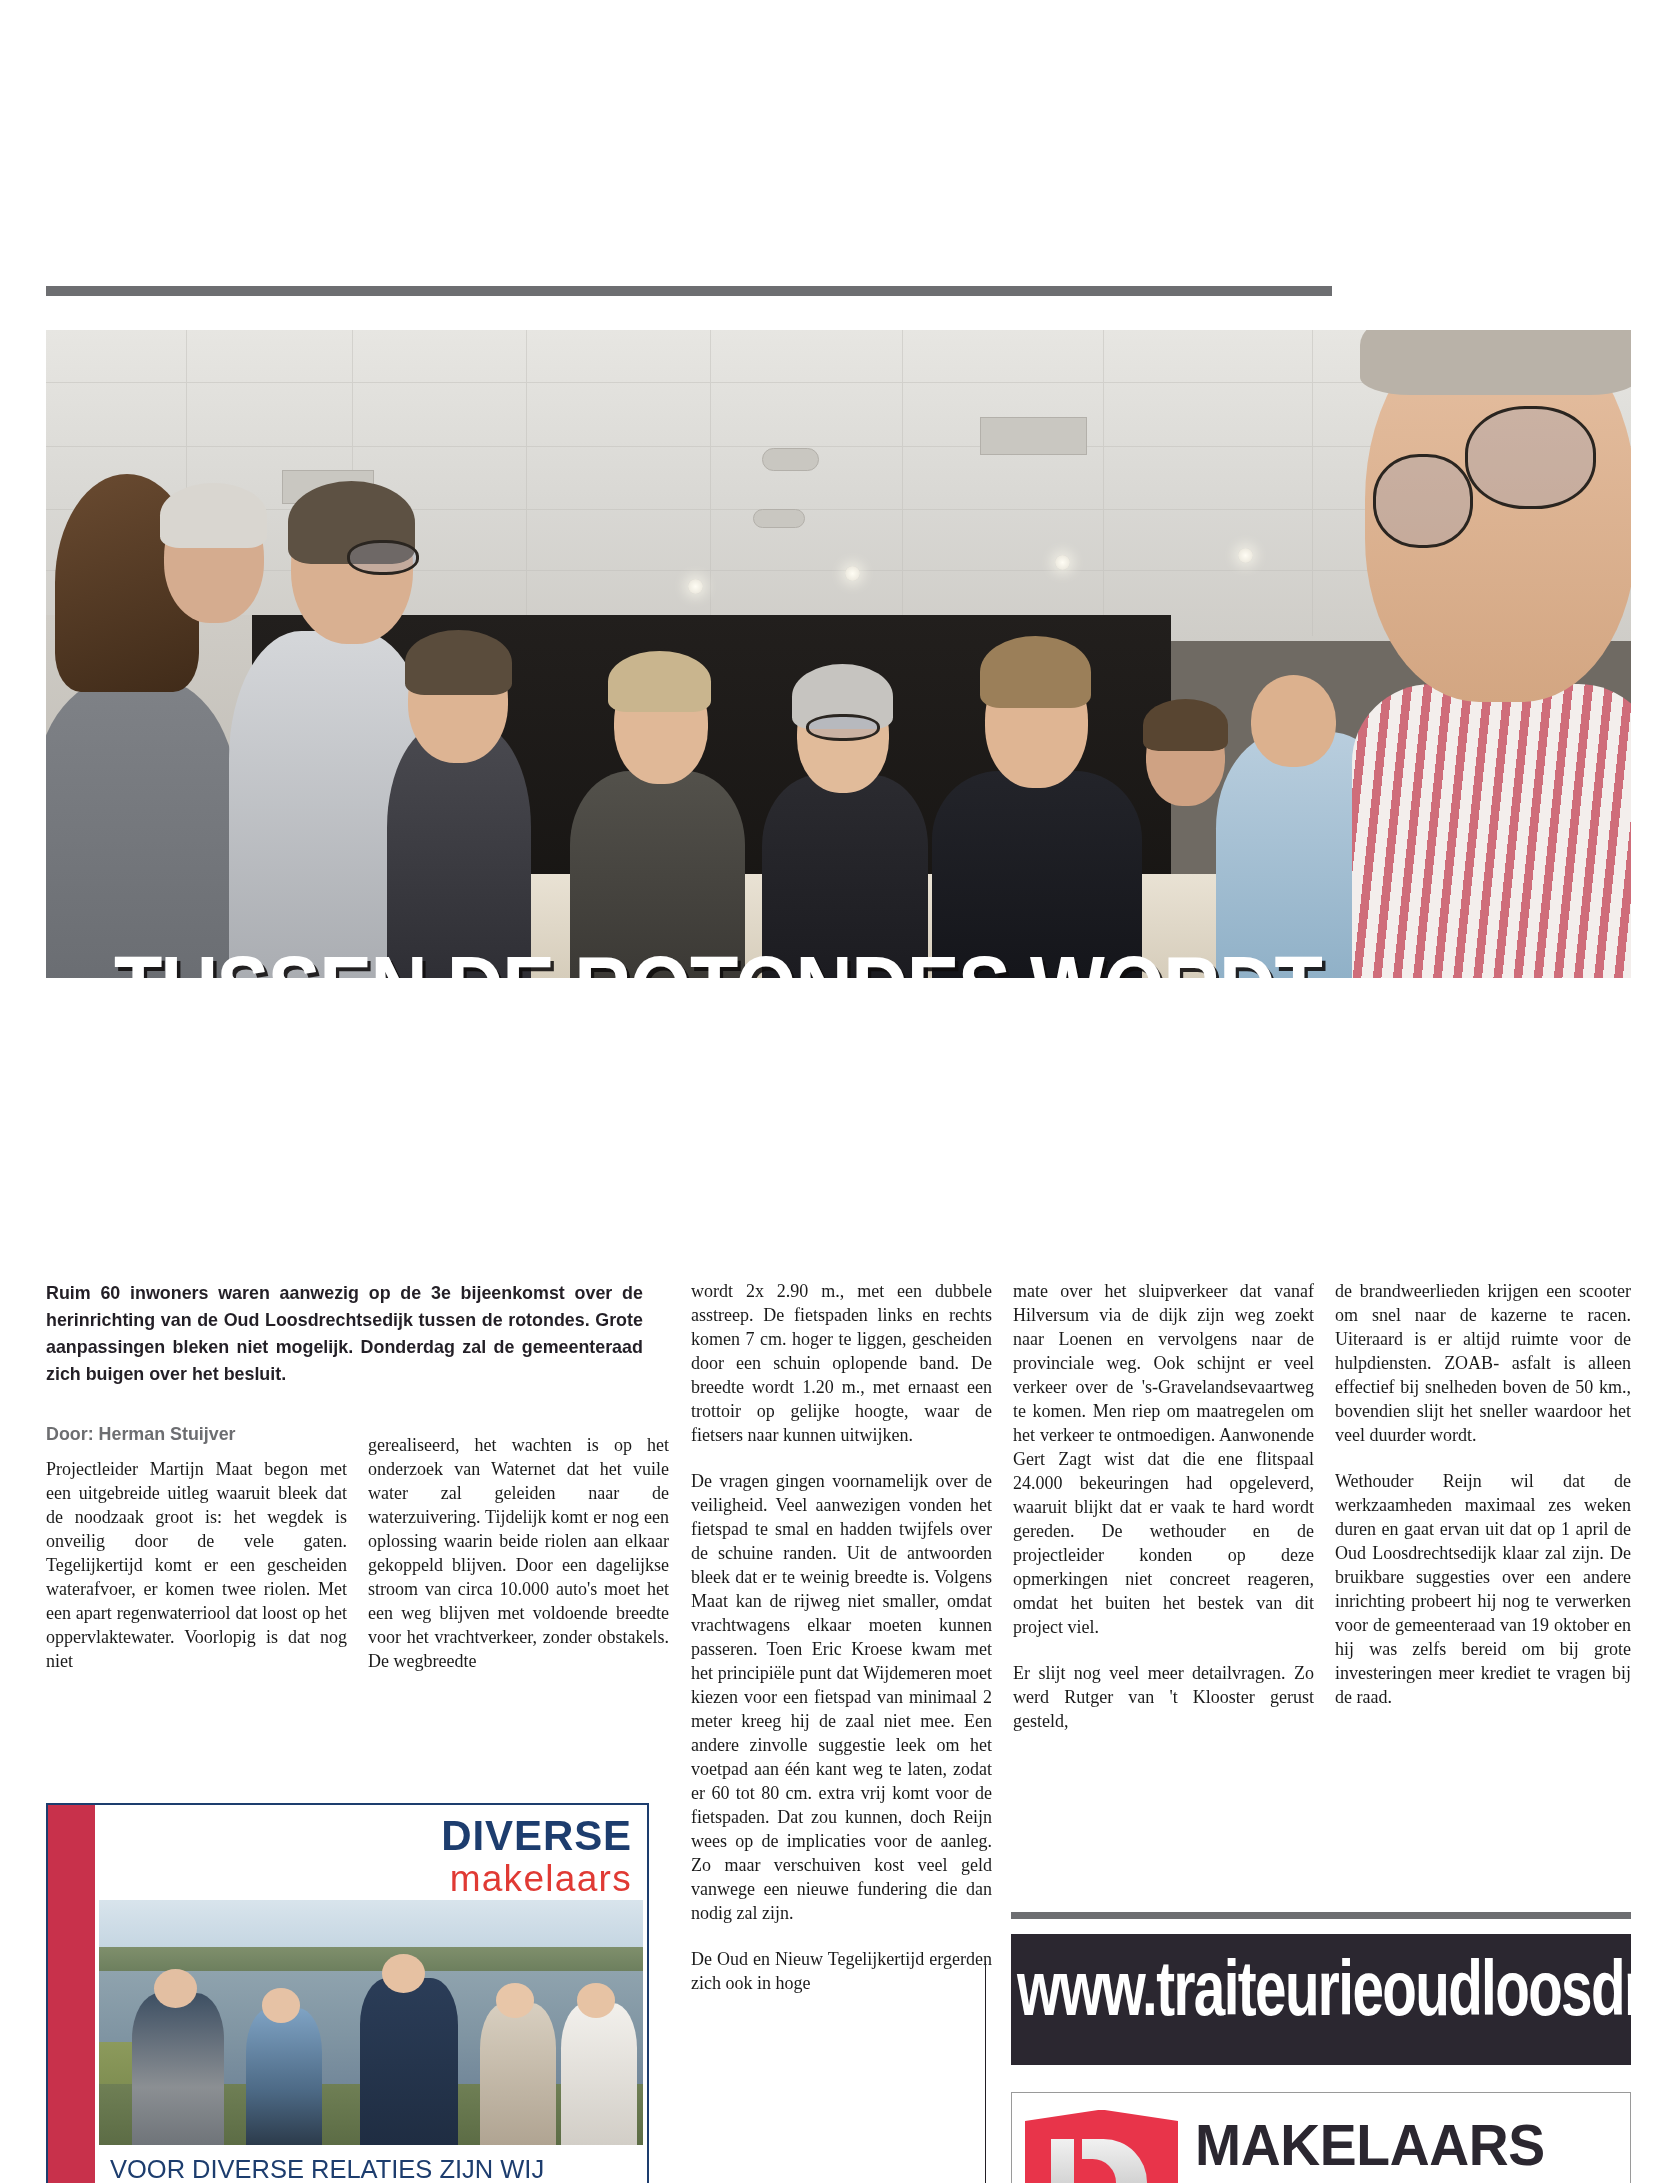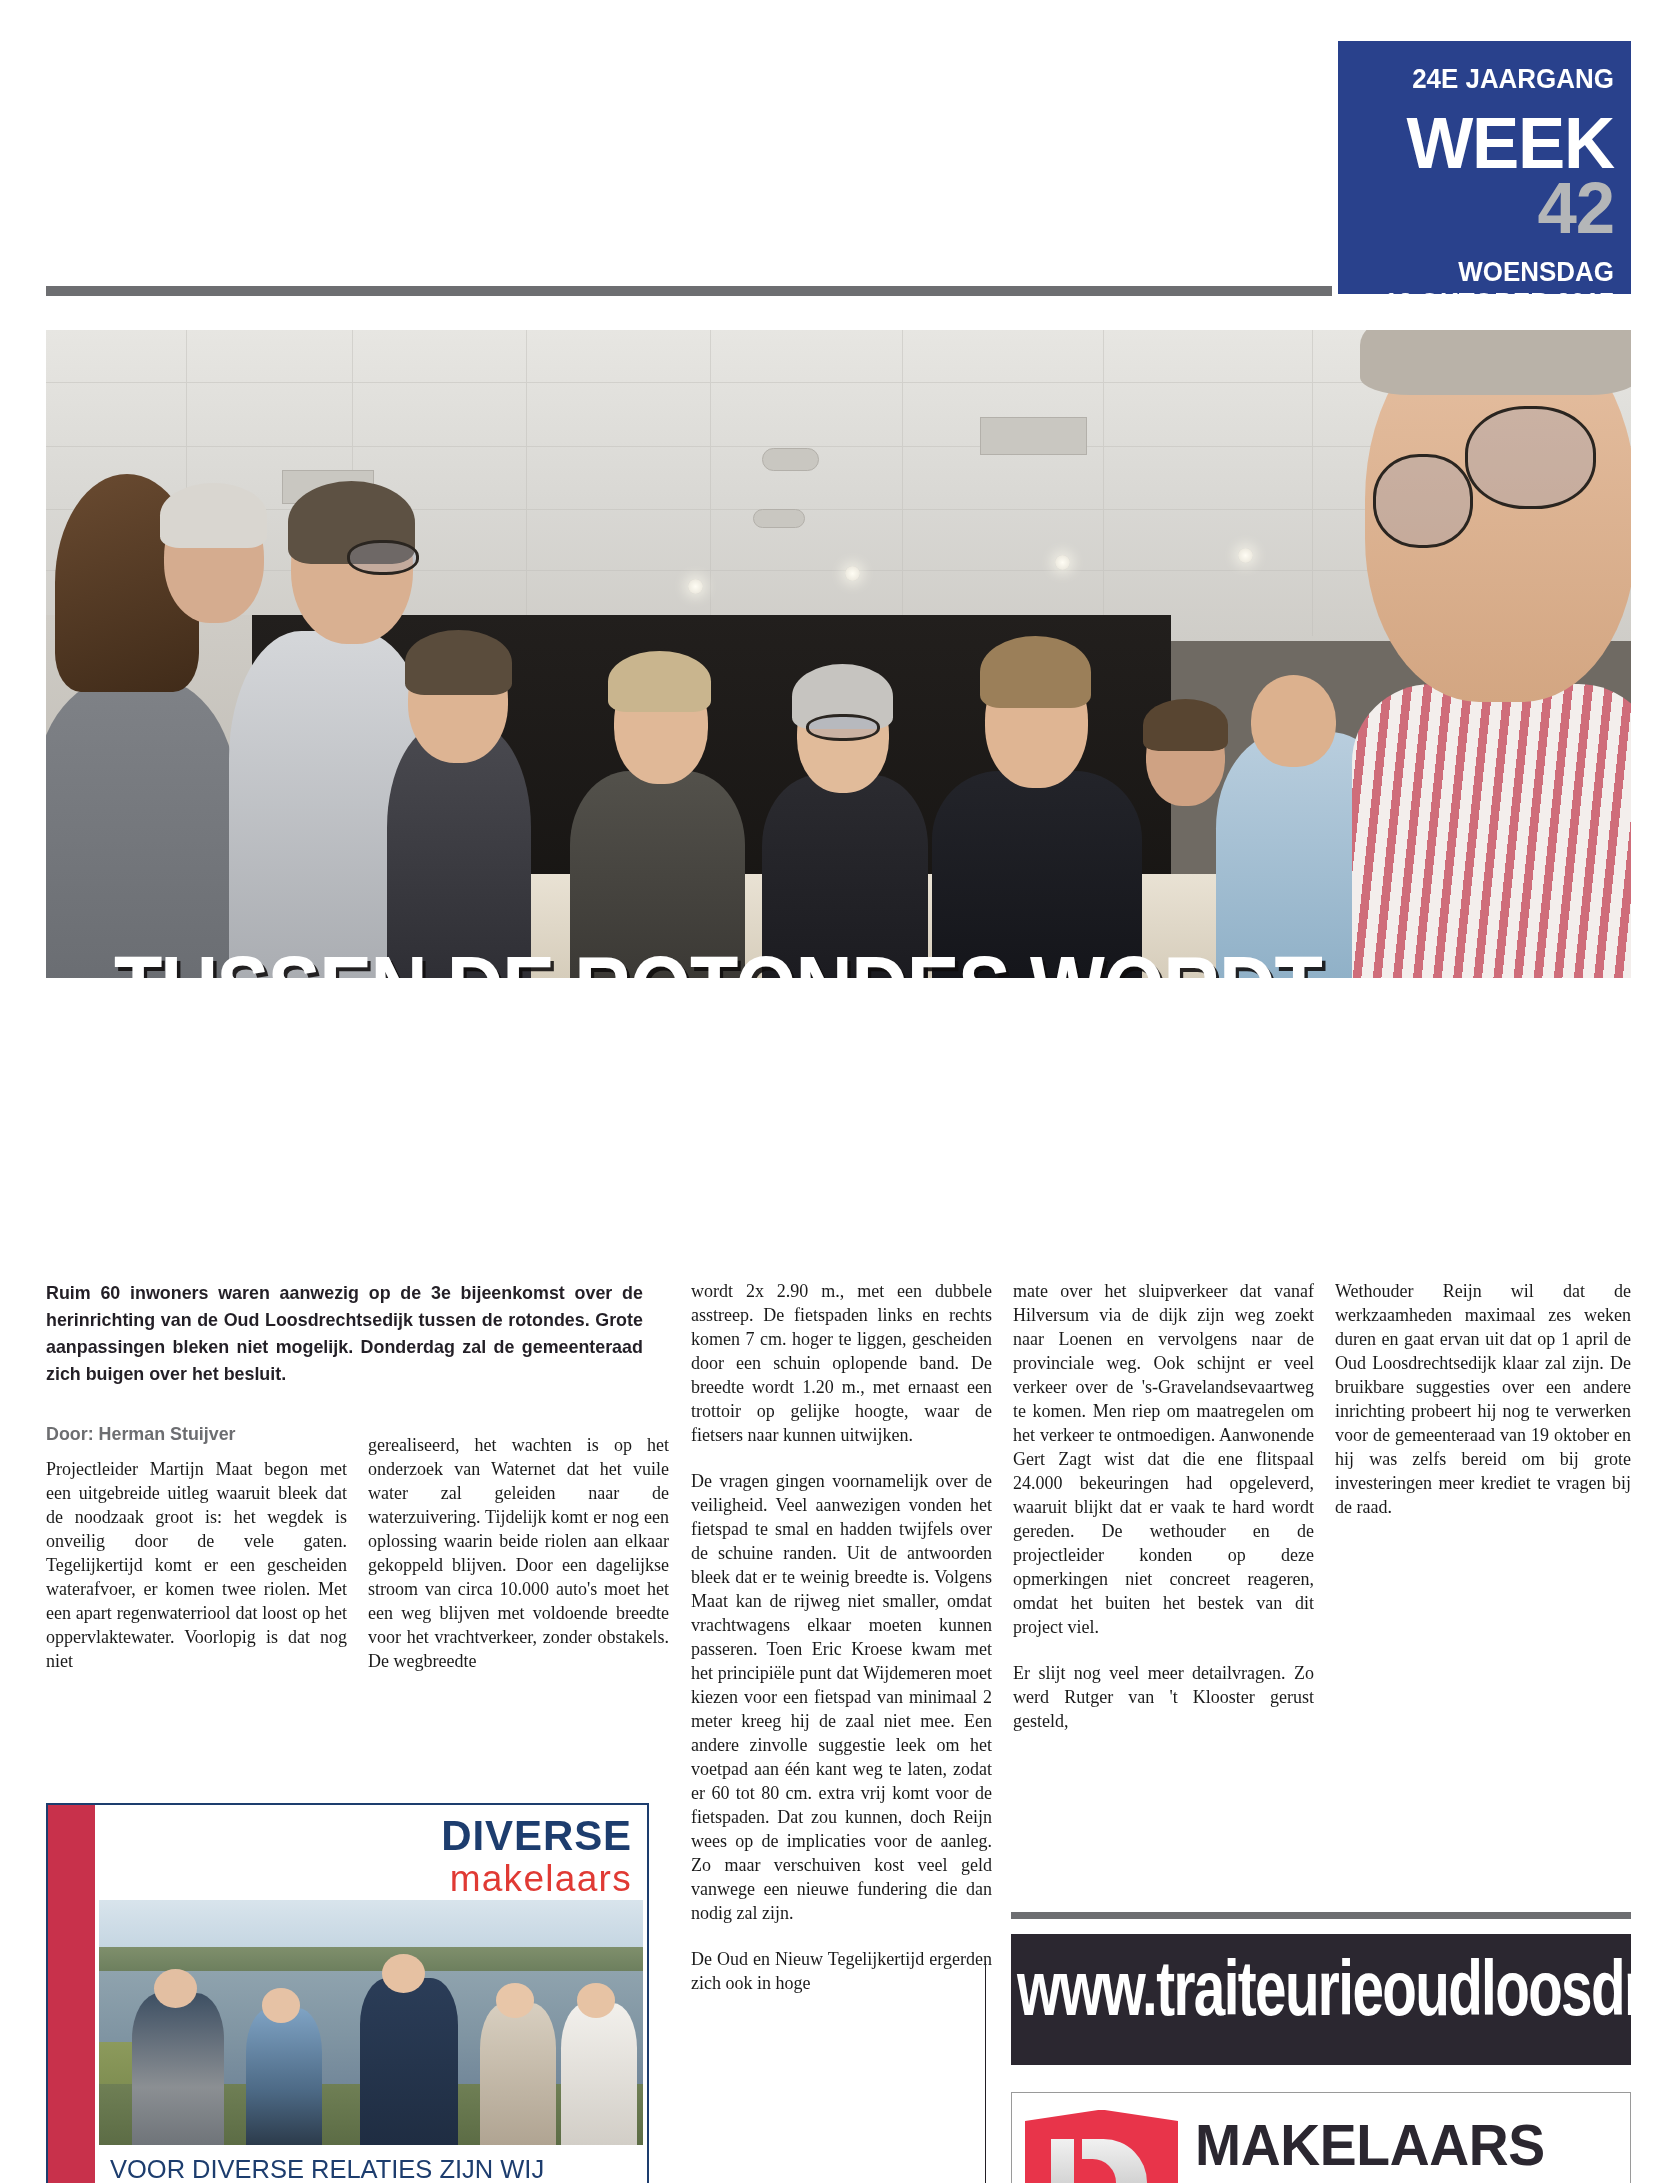--- a/index.html
+++ b/index.html
@@ -329,27 +329,20 @@
   }
 </style>
 </head>
 <body>
 
 <div class="masthead">
 
 
   <div class="masthead-rule"></div>
 
-  <div class="datebox">
-    <div class="db-jaargang">24E JAARGANG</div>
-    <div class="db-week"><span>WEEK</span> <span class="num">42</span></div>
-    <div class="db-dag">WOENSDAG</div>
-    <div class="db-datum">18 OKTOBER 2017</div>
-    <div class="db-nr">NR. 1199</div>
-  </div>
 </div>
 
 <div class="hero-full">
   <div class="photo-canvas">
     <div class="ceiling"></div>
     <div class="tile-grid">
       <div class="h" style="top:52px"></div>
       <div class="h" style="top:116px"></div>
       <div class="h" style="top:179px"></div>
       <div class="h" style="top:240px"></div>
@@ -441,20 +434,21 @@
     <p>De vragen gingen voornamelijk over de veiligheid. Veel aanwezigen vonden het fietspad te smal en hadden twijfels over de schuine randen. Uit de antwoorden bleek dat er te weinig breedte is. Volgens Maat kan de rijweg niet smaller, omdat vrachtwagens elkaar moeten kunnen passeren. Toen Eric Kroese kwam met het principiële punt dat Wijdemeren moet kiezen voor een fietspad van minimaal 2 meter kreeg hij de zaal niet mee. Een andere zinvolle suggestie leek om het voetpad aan één kant weg te laten, zodat er 60 tot 80 cm. extra vrij komt voor de fietspaden. Dat zou kunnen, doch Reijn wees op de implicaties voor de aanleg. Zo maar verschuiven kost veel geld vanwege een nieuwe fundering die dan nodig zal zijn.</p>
     <p>De Oud en Nieuw Tegelijkertijd ergerden zich ook in hoge</p>
   </div>
 
   <div class="col" id="col4">
     <p>mate over het sluipverkeer dat vanaf Hilversum via de dijk zijn weg zoekt naar Loenen en vervolgens naar de provinciale weg. Ook schijnt er veel verkeer over de 's-Gravelandsevaartweg te komen. Men riep om maatregelen om het verkeer te ontmoedigen. Aanwonende Gert Zagt wist dat die ene flitspaal 24.000 bekeuringen had opgeleverd, waaruit blijkt dat er vaak te hard wordt gereden. De wethouder en de projectleider konden op deze opmerkingen niet concreet reageren, omdat het buiten het bestek van dit project viel.</p>
     <p>Er slijt nog veel meer detailvragen. Zo werd Rutger van 't Klooster gerust gesteld,</p>
   </div>
 
   <div class="col" id="col5">
+    <p>de brandweerlieden krijgen een scooter om snel naar de kazerne te racen. Uiteraard is er altijd ruimte voor de hulpdiensten. ZOAB- asfalt is alleen effectief bij snelheden boven de 50 km., bovendien slijt het sneller waardoor het veel duurder wordt.</p>
     <p>Wethouder Reijn wil dat de werkzaamheden maximaal zes weken duren en gaat ervan uit dat op 1 april de Oud Loosdrechtsedijk klaar zal zijn. De bruikbare suggesties over een andere inrichting probeert hij nog te verwerken voor de gemeenteraad van 19 oktober en hij was zelfs bereid om bij grote investeringen meer krediet te vragen bij de raad.</p>
   </div>
 </div>
 
 <div class="vline" style="left:985px; top:1961px; height:362px;"></div>
 
 <div class="rule-grey" style="left:1011px; top:1912px; width:620px; height:7px;"></div>
 
 <div class="ad-veerman">
   <div class="vm-redbar"></div>

